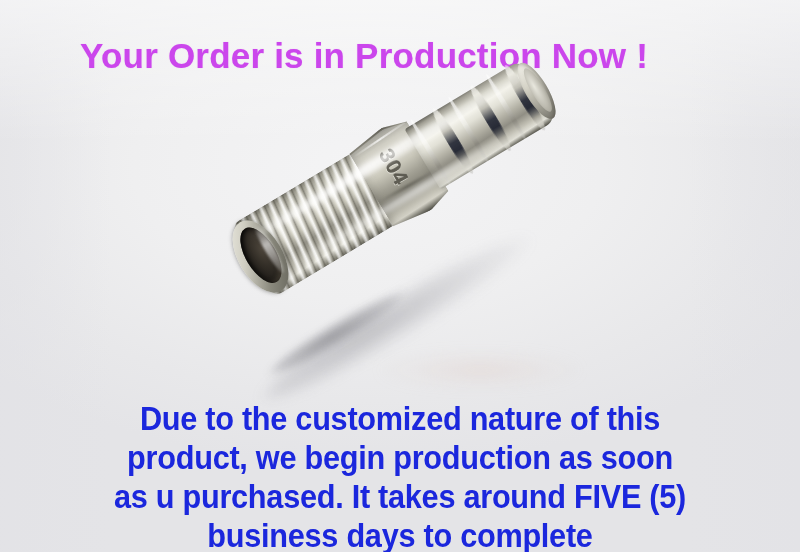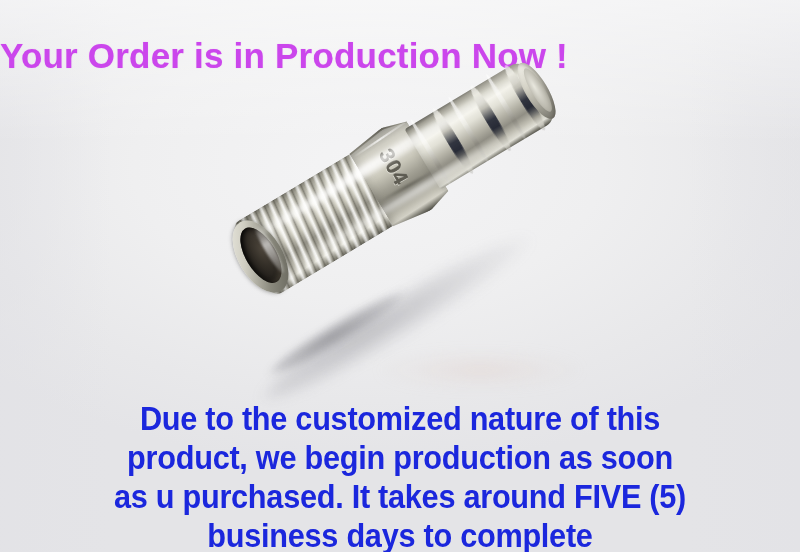--- a/index.html
+++ b/index.html
@@ -32,21 +32,21 @@
       linear-gradient(90deg, rgba(226,226,230,0.55) 0%, rgba(255,255,255,0) 14%, rgba(255,255,255,0) 86%, rgba(226,226,230,0.5) 100%);
     pointer-events: none;
   }
 
   
   .headline {
     position: absolute;
     top: 36px;
     left: 0;
     width: 648px;
-    text-align: left;
+    text-align: right;
     font-family: "Liberation Sans", sans-serif;
     font-weight: bold;
     font-size: 35px;
     letter-spacing: 0.2px;
     color: #cb46ec;
     white-space: nowrap;
     text-shadow: 0 0 1px rgba(203,70,236,0.35);
   }
 
   

